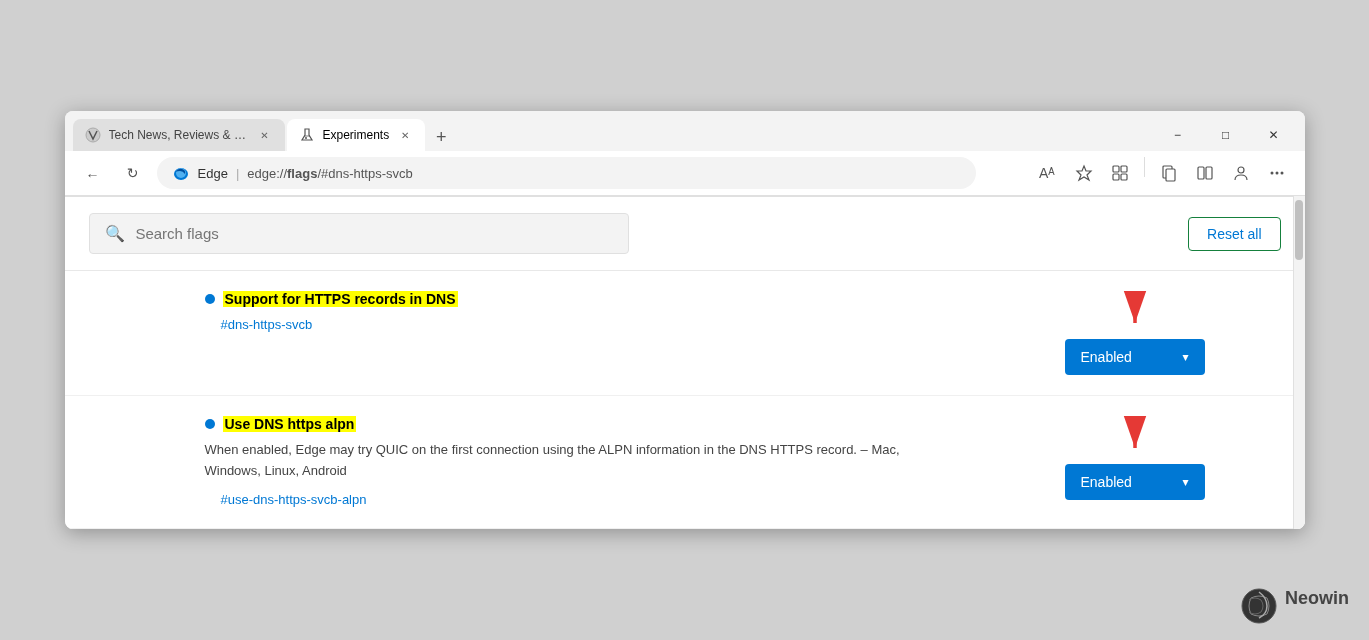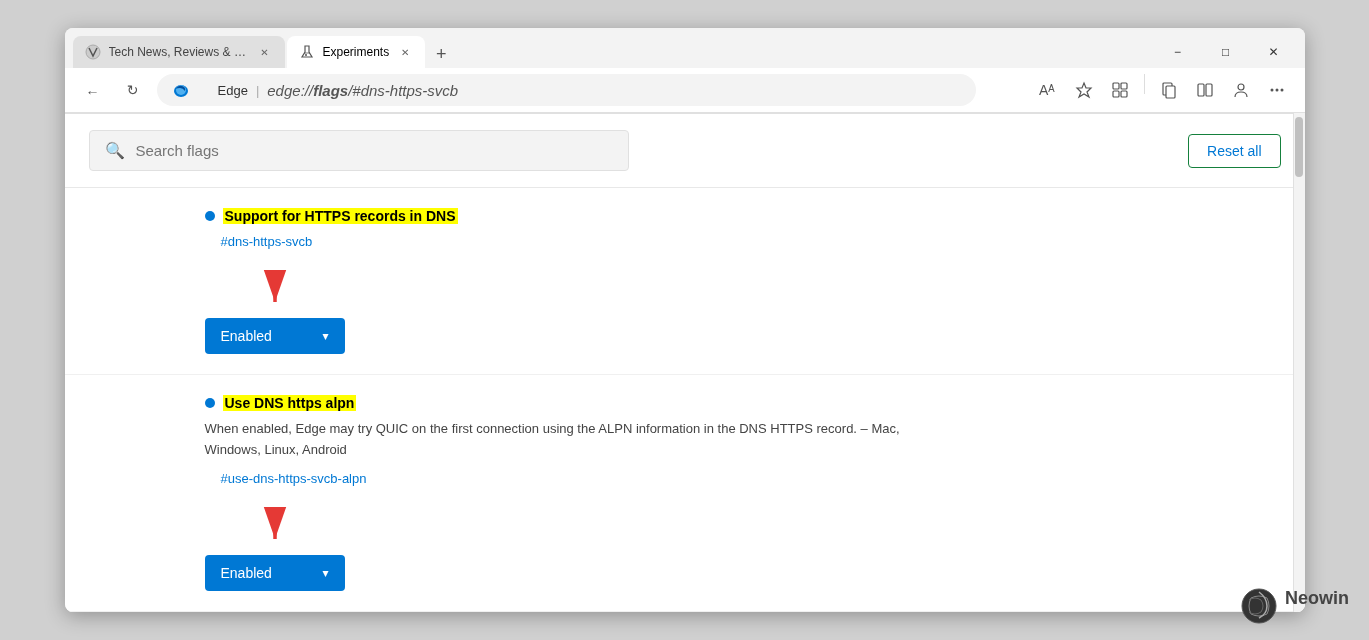--- a/index.html
+++ b/index.html
@@ -155,32 +155,30 @@
       display: flex;
       align-items: center;
     }
 
     .edge-logo svg { width: 18px; height: 18px; }
 
     .address-domain {
       font-size: 13px;
       color: #333;
       font-weight: 500;
-      margin-left: 20px;
     }
 
     .address-separator {
       color: #aaa;
       font-size: 13px;
     }
 
     .address-path {
-      font-size: 15px;
+      font-size: 13px;
       color: #555;
-      font-style: italic;
     }
 
     .nav-icons {
       display: flex;
       gap: 4px;
       align-items: flex-start;
       margin-left: 48px;
     }
 
     .nav-icon-btn {
@@ -257,21 +255,20 @@
       padding: 0;
     }
 
     .flag-item {
       padding: 20px 100px 20px 140px;
       border-bottom: 1px solid #f0f0f0;
       display: flex;
       align-items: flex-start;
       justify-content: space-between;
       gap: 20px;
-      flex-direction: column;
     }
 
     .flag-info {
       flex: 1;
     }
 
     .flag-title-row {
       display: flex;
       align-items: center;
       gap: 8px;

